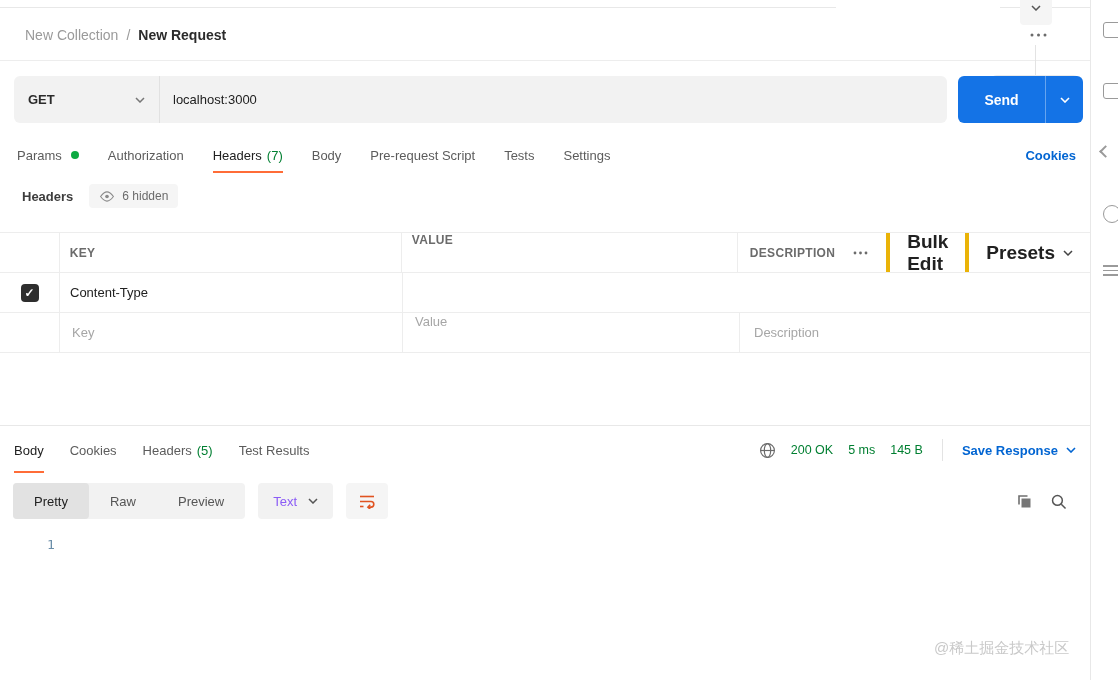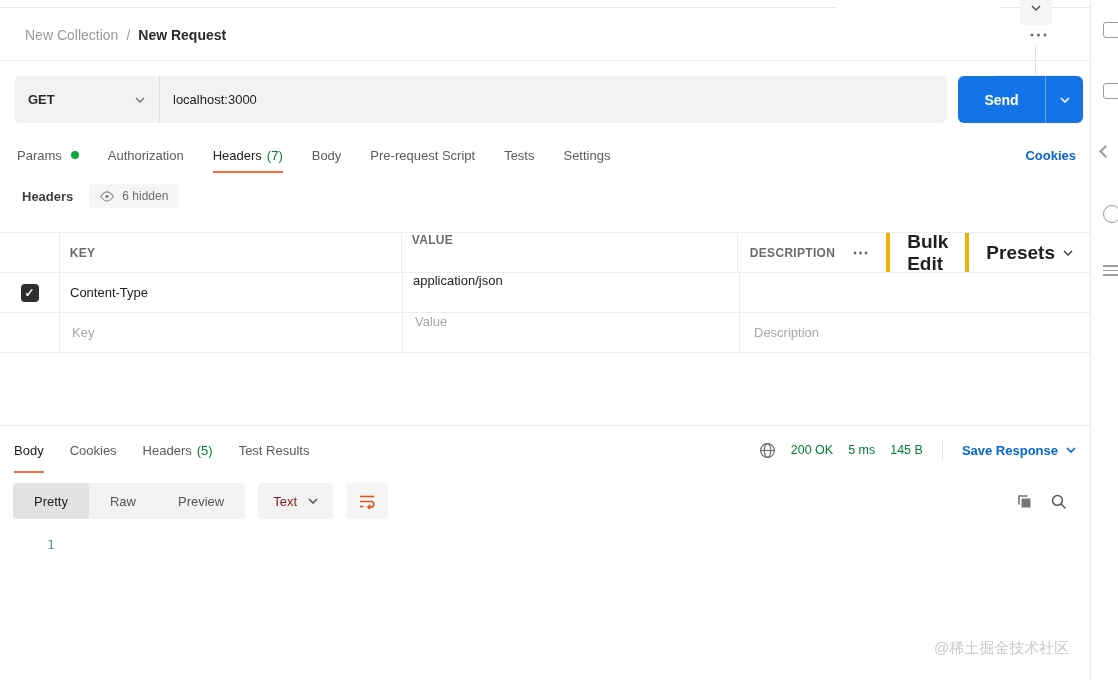--- a/index.html
+++ b/index.html
@@ -83,21 +83,21 @@
     display:flex; align-items:stretch; padding:0 14px; gap:26px; }
   .res-right { margin-left:auto; display:flex; align-items:center; gap:15px; }
   .stat { color:#007f31; font-size:12.5px; }
   .save-response { display:flex; align-items:center; gap:8px; color:#0265d2; font-weight:700; font-size:13px; }
 
   .view-bar { position:absolute; top:483px; left:13px; width:1062px; height:36px; display:flex; align-items:center; }
   .view-seg { display:flex; background:#f2f2f2; border-radius:4px; height:36px; align-items:center; }
   .vseg { padding:0 21px; height:100%; display:flex; align-items:center; color:#555; }
   .vseg.active { background:#e2e2e2; color:#212121; border-radius:4px; font-weight:400; }
   .format-pill { margin-left:13px; background:#f2f2f2; border-radius:4px; height:36px;
-    display:flex; align-items:center; gap:11px; padding:0 15px; color:#7f1d1d; }
+    display:flex; align-items:center; gap:11px; padding:0 15px; color:#8b5cf6; }
   .wrap-pill { margin-left:13px; background:#f5f5f5; border-radius:4px; height:36px; width:42px;
     display:flex; align-items:center; justify-content:center; }
   .view-icons { margin-left:auto; display:flex; align-items:center; gap:17px; padding-right:8px; }
 
   .line-num { position:absolute; top:537px; left:47px; font-family:"DejaVu Sans Mono", monospace;
     font-size:13px; color:#6a8da8; }
 
   
   .rail { position:absolute; top:0; right:0; width:28px; height:680px; background:#fff;
     border-left:1px solid #e8e8e8; overflow:hidden; }
@@ -266,23 +266,20 @@
     </div>
   </div>
 
   <div class="t-row">
     <div class="c-check">
       <div class="cbx">✓</div>
     </div>
     <div class="c-key">
         <span>Content-Type</span>
       </div>
-    <div class="c-value">
-        <span>application/json</span>
-      </div>
     <div class="c-desc">
         <span></span>
       </div>
   </div>
 
   <div class="t-row">
     <div class="c-check"></div>
     <div class="c-key">
         <input class="cell-input" placeholder="Key" style="">
       </div>

